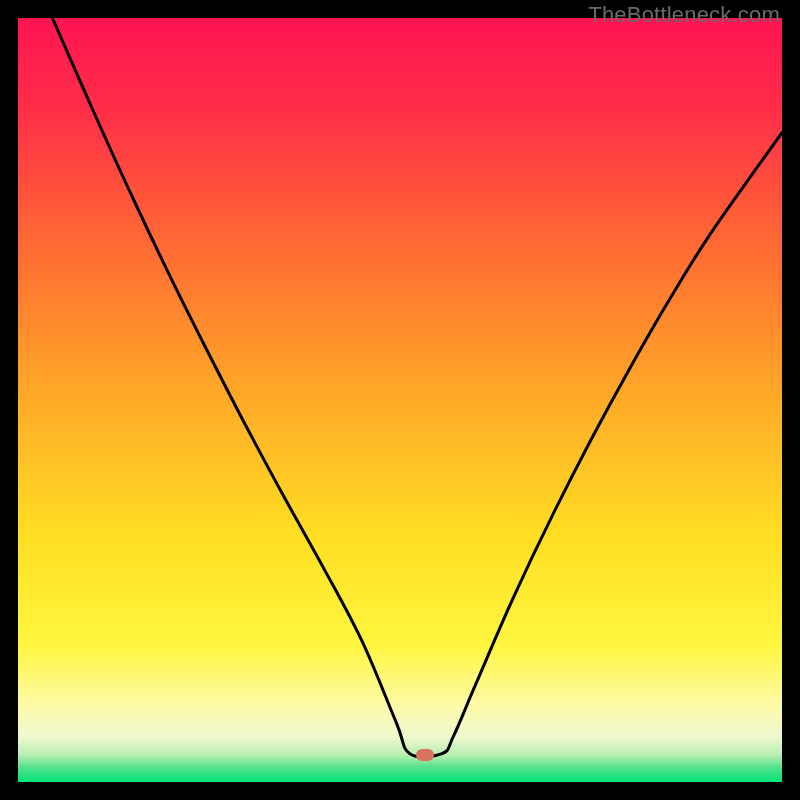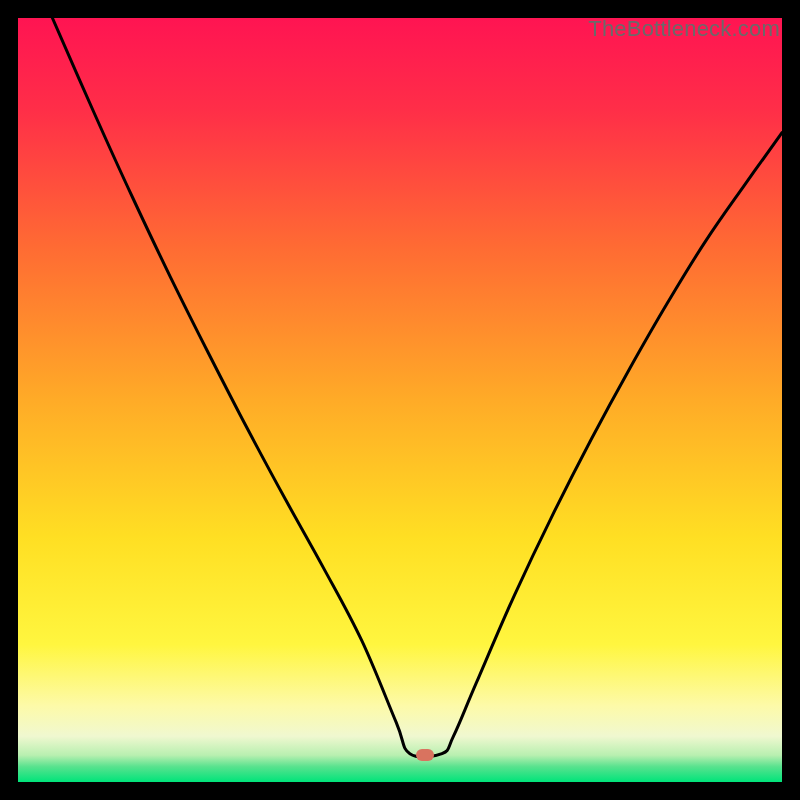--- a/index.html
+++ b/index.html
@@ -21,21 +21,21 @@
   }
   .plot-area {
     position: absolute;
     left: 0;
     top: 0;
     width: 764px;
     height: 764px;
   }
   .watermark {
     position: absolute;
-    top: 16px;
+    top: 2px;
     right: 20px;
     color: #6a6a6a;
     font-size: 22px;
     font-weight: 500;
     letter-spacing: 0.2px;
     user-select: none;
   }
   .marker {
     position: absolute;
     width: 18px;

